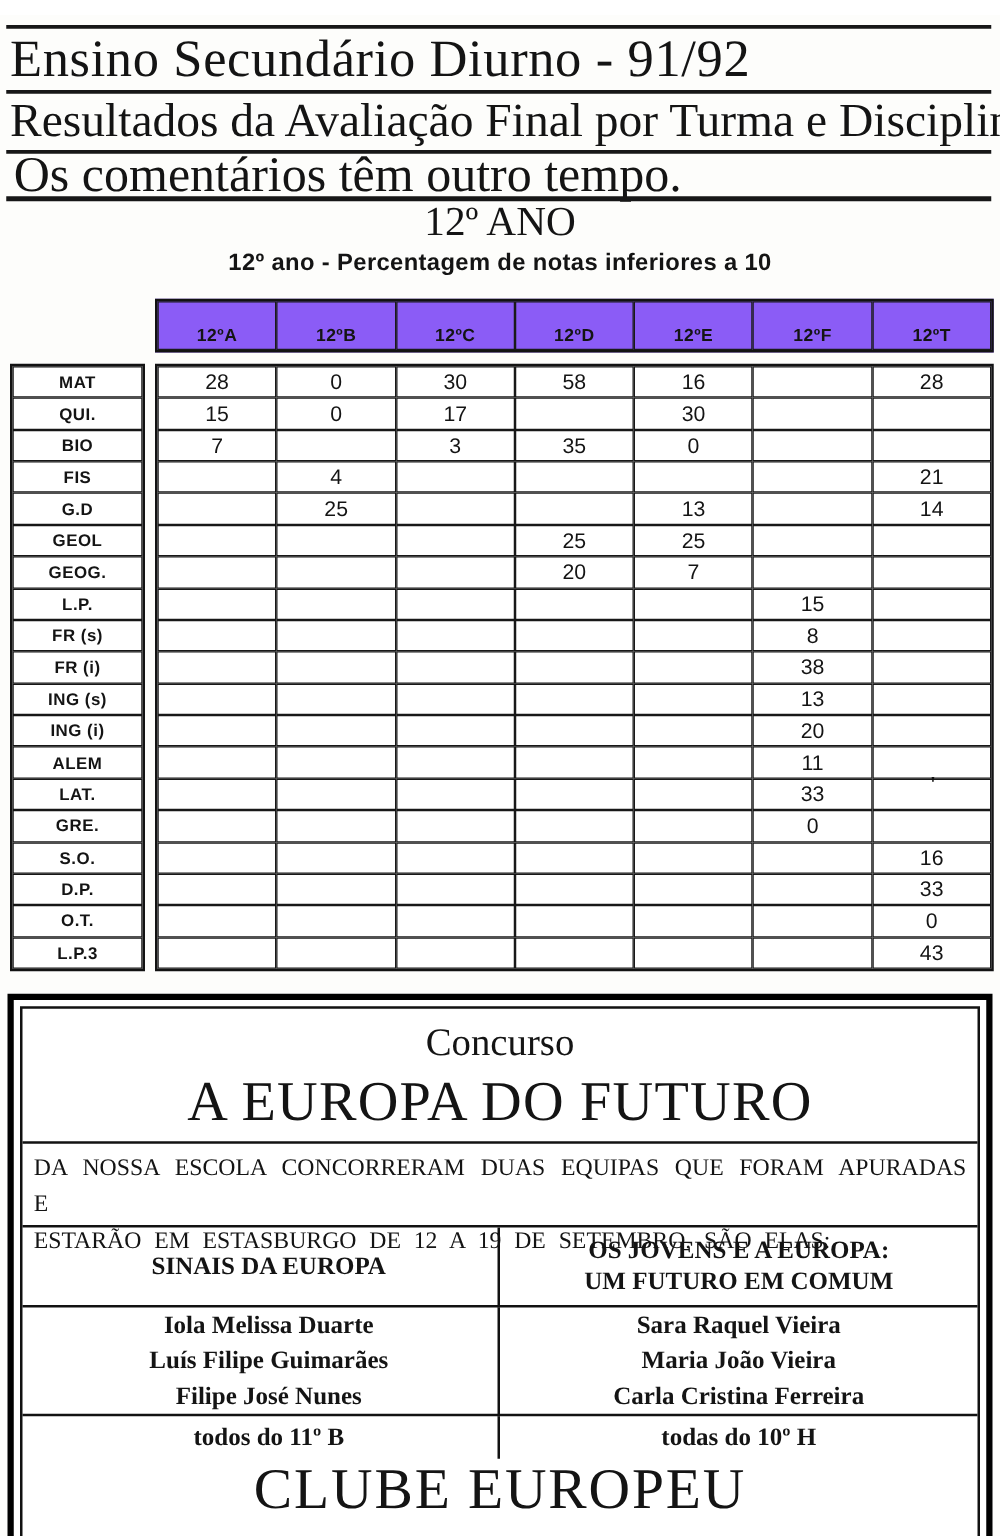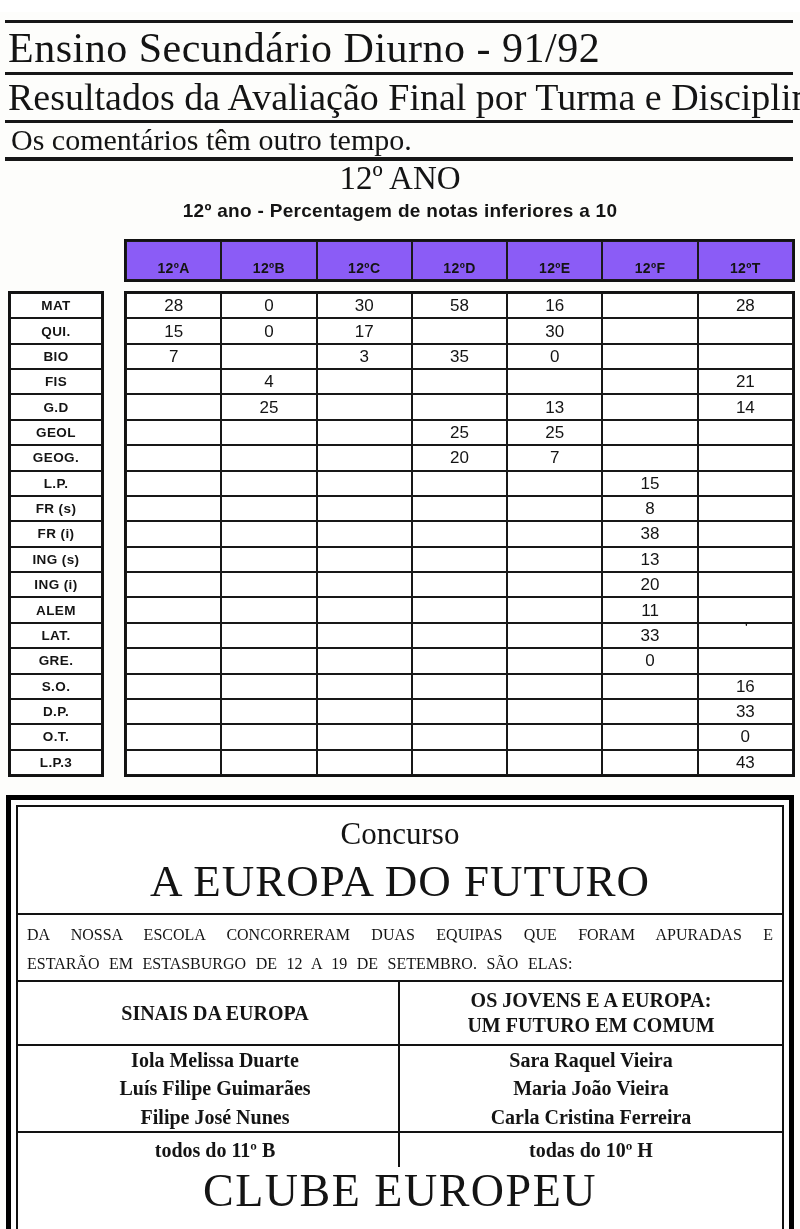--- a/index.html
+++ b/index.html
@@ -10,35 +10,35 @@
     font-family:"Liberation Serif", serif;
   }
   .hrule { position:absolute; left:5px; width:788px; background:#171717; }
   .r0 { top:8px;   height:3px; }
   .r1 { top:60px;  height:3px; }
   .r2 { top:108px; height:3px; }
   .r3 { top:145px; height:4px; }
 
   .t1 { position:absolute; top:13px;  left:8px;  font-size:42px; line-height:46px; letter-spacing:.5px; white-space:nowrap; }
   .t2 { position:absolute; top:64px;  left:8px;  font-size:38px; line-height:43px; white-space:nowrap; }
-  .t3 { position:absolute; top:111px; left:11px; font-size:30px; line-height:34px; white-space:nowrap; }
+  .t3 { position:absolute; top:111px; left:11px; font-size:40px; line-height:34px; white-space:nowrap; }
   .ano { position:absolute; top:147px; left:0; width:800px; text-align:center; font-size:33px; line-height:38px; }
   .caption { position:absolute; top:188px; left:0; width:800px; text-align:center;
              font-family:"Liberation Sans", sans-serif; font-weight:bold; font-size:19px; letter-spacing:.3px; }
 
   .col-headers {
     position:absolute; top:227px; left:124px; width:671px; height:43px;
     border:2.5px solid #121212; display:grid; grid-template-columns:repeat(7,1fr); background:#8b5cf6;
   }
   .hcell {
     border:1.1px solid #1a1a1a; display:flex; align-items:flex-end; justify-content:center;
     padding-bottom:3px; font-family:"Liberation Sans", sans-serif; font-weight:bold; font-size:14px; letter-spacing:.4px;
   }
   .row-labels {
-    position:absolute; top:279px; left:8px; width:96px; height:486px;
+    position:absolute; top:279px; left:8px; width:108px; height:486px;
     border:2px solid #121212; display:grid; grid-template-rows:repeat(19,1fr); background:#fff;
   }
   .lcell {
     border:1.4px solid #161616; display:flex; align-items:center; justify-content:center;
     font-family:"Liberation Sans", sans-serif; font-weight:bold; font-size:13.5px; letter-spacing:.4px;
   }
   .data-grid {
     position:absolute; top:279px; left:124px; width:671px; height:486px;
     border:2.5px solid #121212; display:grid;
     grid-template-columns:repeat(7,1fr); grid-template-rows:repeat(19,1fr); background:#fff;
@@ -48,21 +48,21 @@
     font-family:"Liberation Sans", sans-serif; font-size:17px; padding-top:1px;
   }
   .stray { position:absolute; left:744px; top:606px; font-size:17px; font-weight:bold; }
 
   .contest-outer { position:absolute; left:6px; top:783px; width:788px; height:450px; border:5px solid #000; background:#fff; }
   .contest-inner { position:absolute; inset:5px; border:2.5px solid #121212; display:flex; flex-direction:column; }
   .c-head { height:106px; text-align:center; padding-top:7px; }
   .c-kicker { font-size:31px; line-height:40px; }
   .c-title  { font-size:45px; line-height:54px; letter-spacing:1px; }
   .c-body { border-top:2.5px solid #121212; height:67px; padding:5px 9px 0 9px;
-            font-size:16px; line-height:29px; word-spacing:5.5px; }
+            font-size:19px; line-height:29px; word-spacing:5.5px; }
   .c-body .jline { text-align:justify; text-align-last:justify; }
   .c-body .lline { text-align:left; }
   .teams { border-top:2.5px solid #121212; height:185px; display:grid;
            grid-template-columns:1fr 1fr; grid-template-rows:64px 87px 34px; }
   .tcell { display:flex; flex-direction:column; align-items:center; justify-content:center;
            font-weight:bold; font-size:20px; line-height:25px; text-align:center; }
   .cl { border-right:2.5px solid #121212;padding-left:14px; }
   .rb { border-bottom:2.5px solid #121212; }
   .team-members { line-height:28.5px; justify-content:center; }
   .clube { flex:1; text-align:center; font-size:46px; line-height:52px; letter-spacing:1.5px; }

